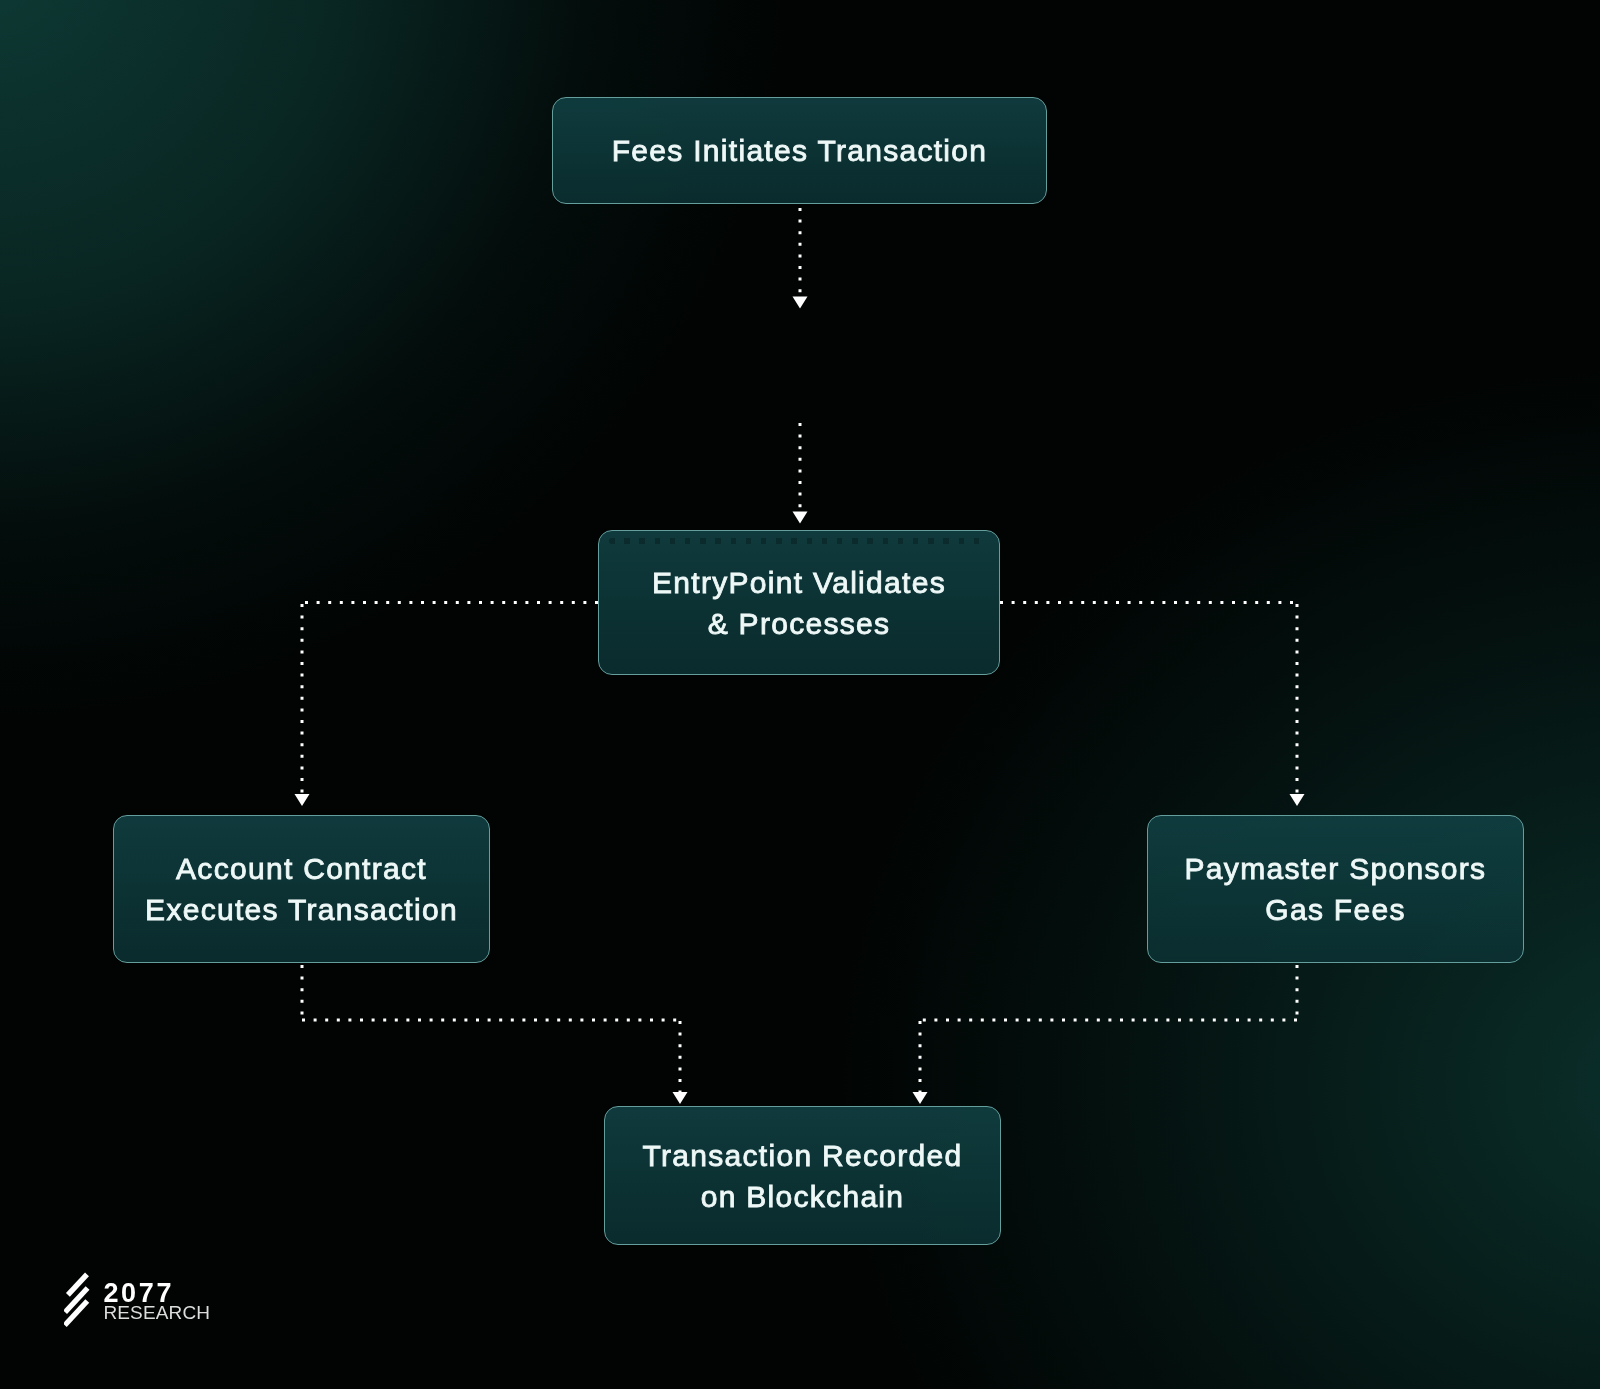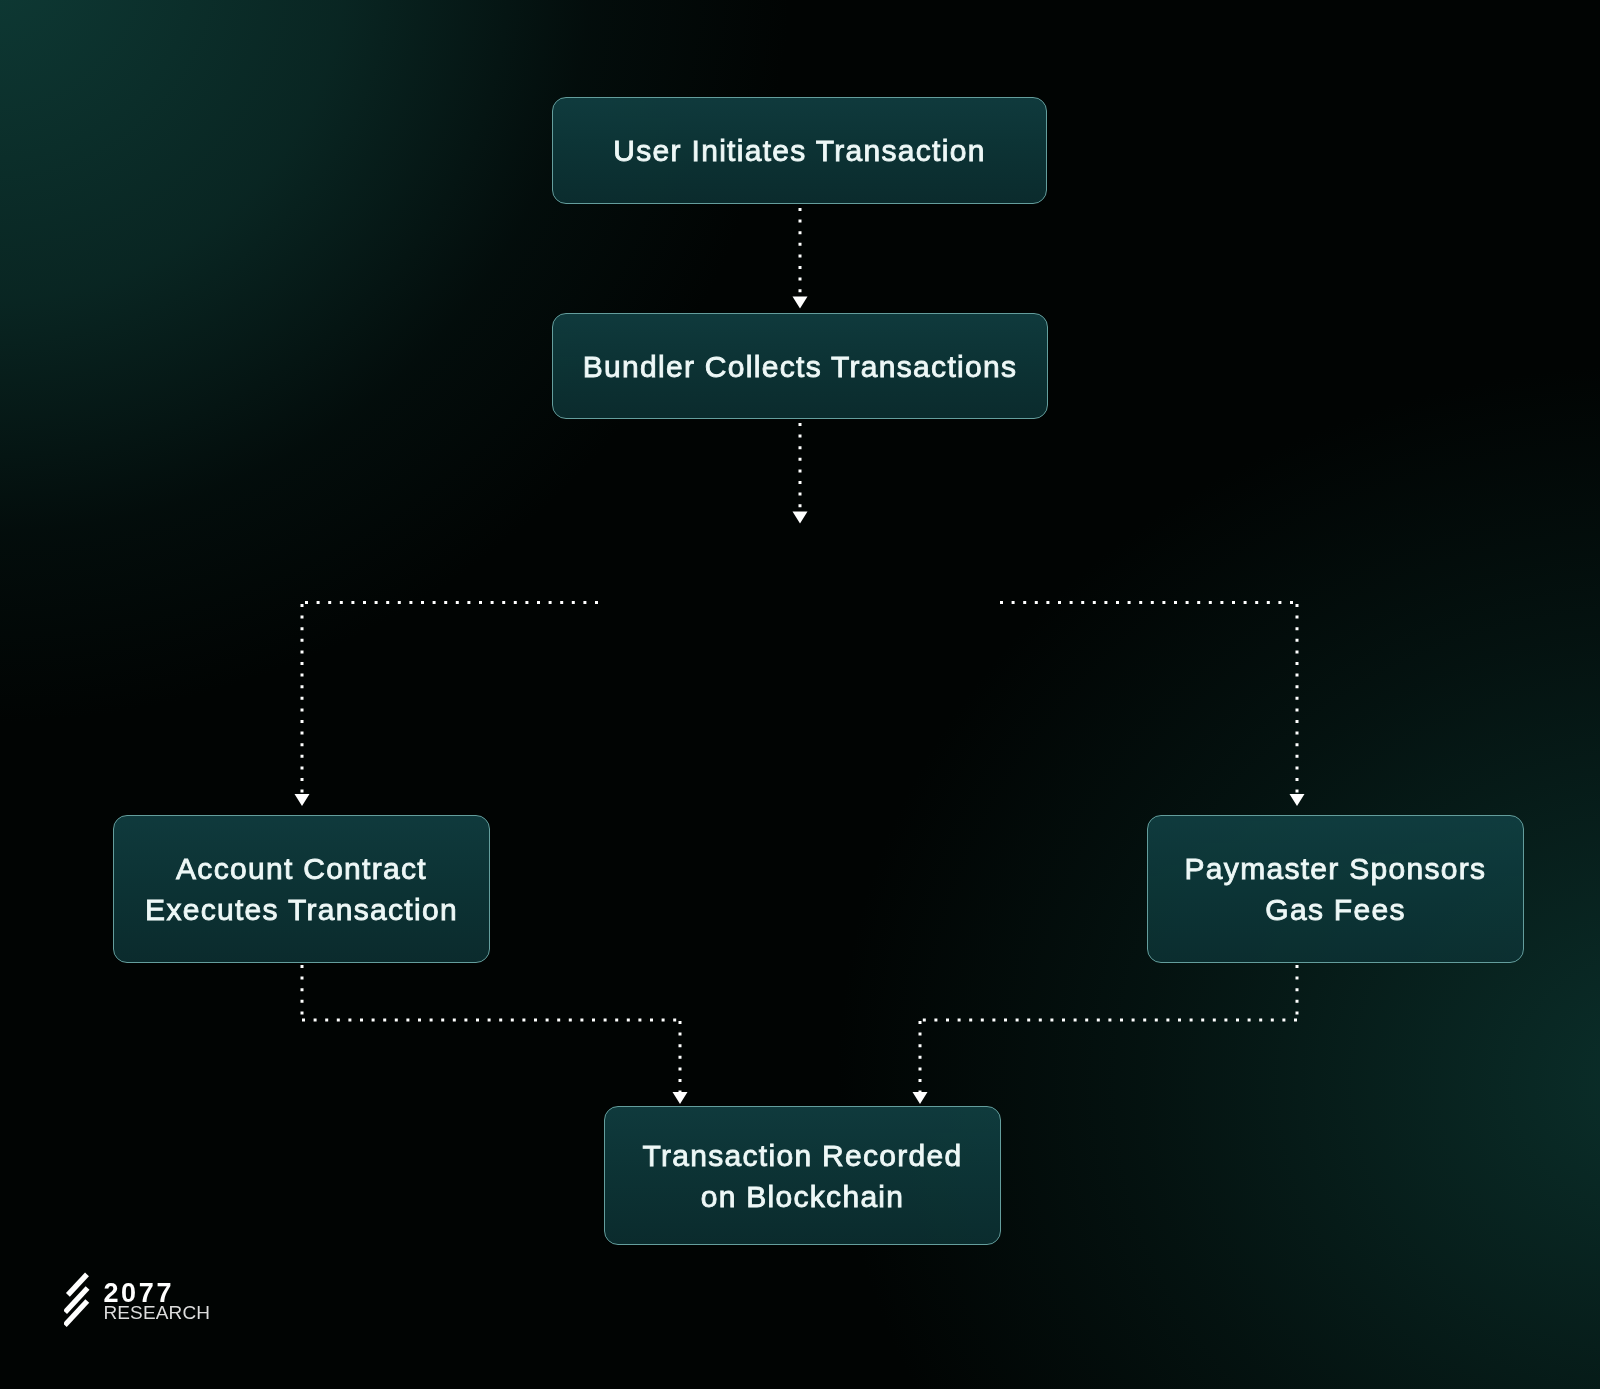--- a/index.html
+++ b/index.html
@@ -45,22 +45,24 @@
     <g fill="#ffffff">
       <path d="M792.5 296.5 L807.5 296.5 L800 308.5 Z"></path>
       <path d="M792.5 511.5 L807.5 511.5 L800 523.5 Z"></path>
       <path d="M294.5 794 L309.5 794 L302 806 Z"></path>
       <path d="M1289.5 794 L1304.5 794 L1297 806 Z"></path>
       <path d="M672.5 1092 L687.5 1092 L680 1104 Z"></path>
       <path d="M912.5 1092 L927.5 1092 L920 1104 Z"></path>
     </g>
   </svg>
 
-  <div class="box" style="left:552px;top:97px;width:495px;height:107px">User Initiates Transaction</div>
-  <div class="box" style="left:552px;top:313px;width:496px;height:106px">Bundler Collects Transactions</div>
+  <div class="box" style="left:552px;top:97px;width:495px;height:107px">Fees Initiates Transaction</div>
+  <div class="box tex" style="left:598px;top:530px;width:402px;height:145px">
+      <span>EntryPoint Validates<br>&amp; Processes</span>
+    </div>
   <div class="box" style="left:113px;top:815px;width:377px;height:148px">
       <span>Account Contract<br>Executes Transaction</span>
     </div>
   <div class="box" style="left:1147px;top:815px;width:377px;height:148px">
       <span>Paymaster Sponsors<br>Gas Fees</span>
     </div>
   <div class="box" style="left:604px;top:1106px;width:397px;height:139px">
       <span>Transaction Recorded<br>on Blockchain</span>
     </div>
 

